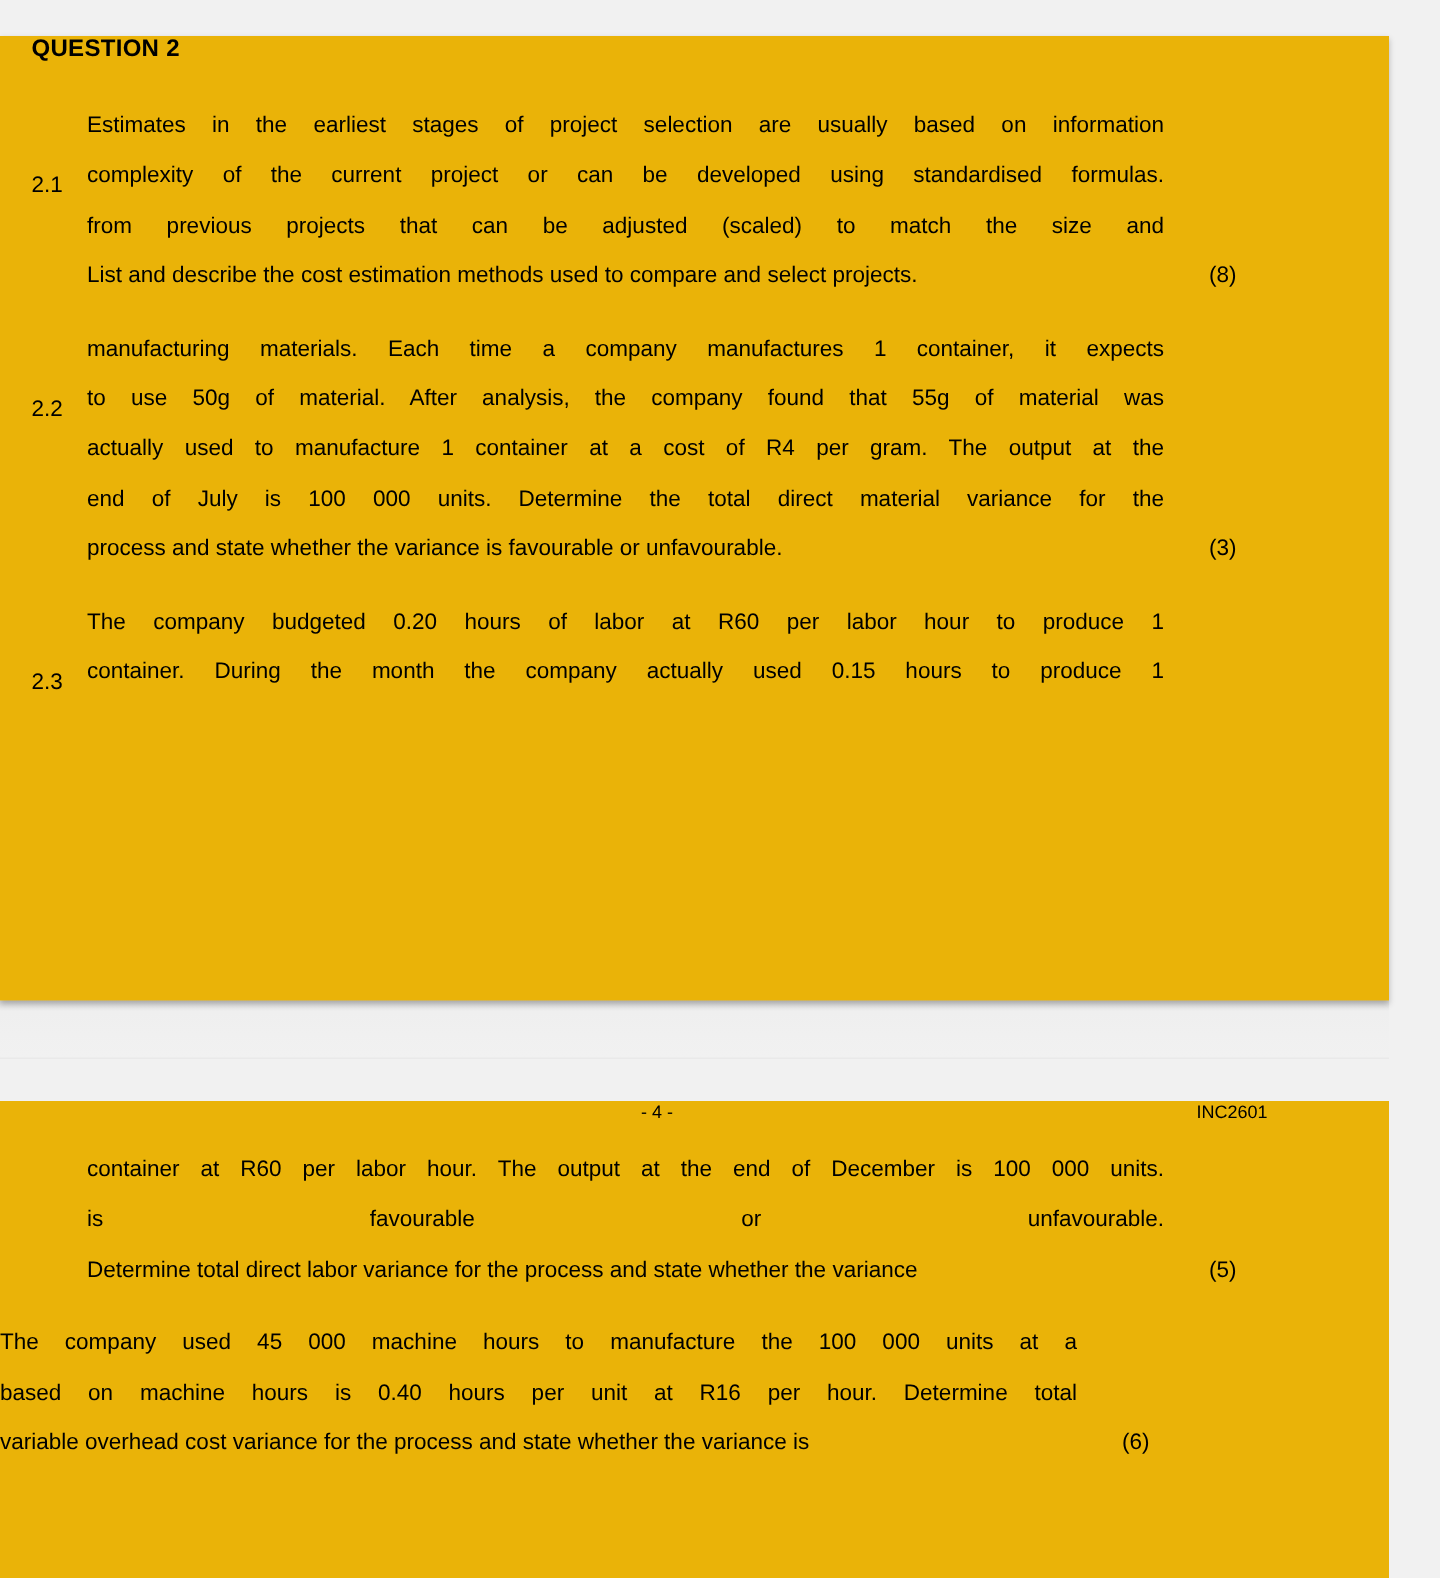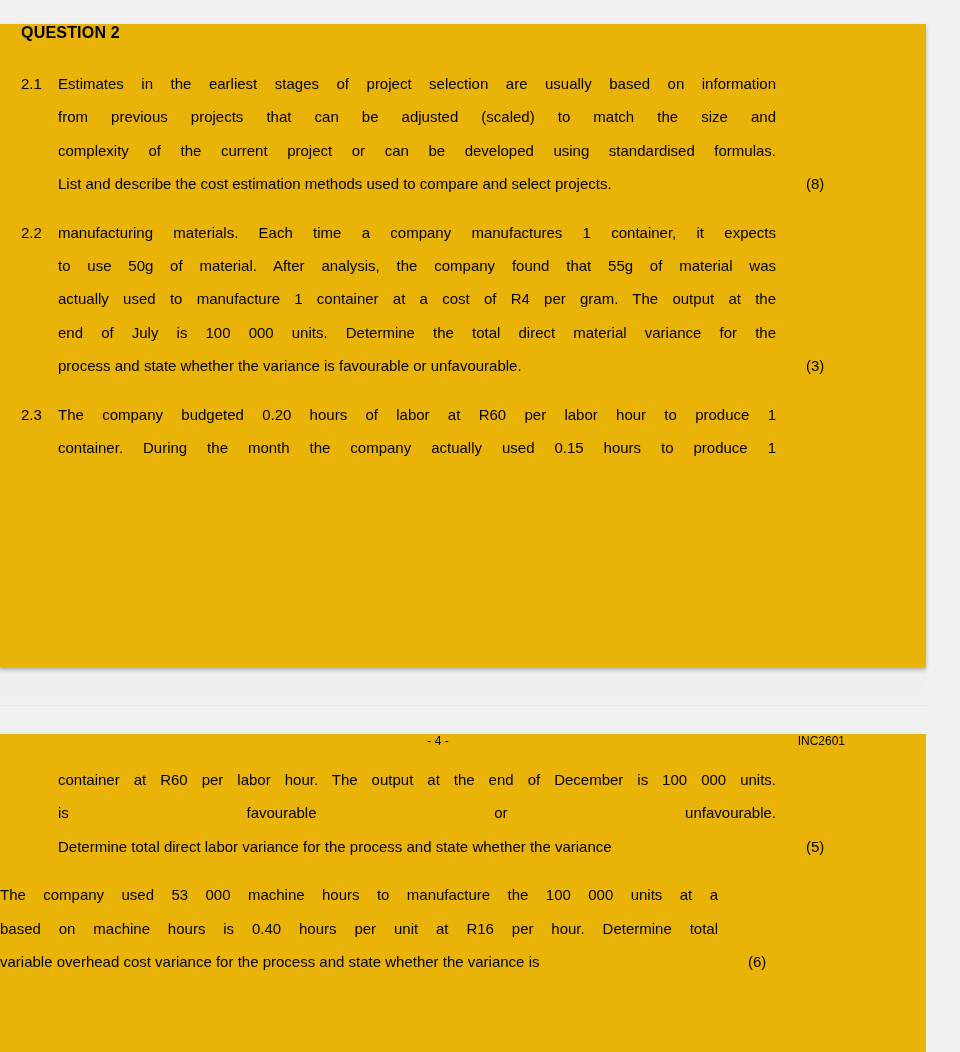--- a/index.html
+++ b/index.html
@@ -50,20 +50,21 @@
     line-height: 33.4px;
   }
   .section.first {
     margin-top: 25px;
   }
   .num-col {
     width: 58px;
     padding-left: 21px;
     box-sizing: border-box;
     flex: none;
+    margin-top: 40px;
   }
   .para {
     width: 718px;
     flex: none;
     position: relative;
   }
   .line {
     height: 33.4px;
     overflow: hidden;
     text-align: justify;
@@ -101,22 +102,22 @@
 
 <div class="viewer">
 
   <div class="page page-1">
     <div class="doc-title">QUESTION 2</div>
     <div id="page1-sections">
         <div class="section first">
           <span class="num-col">2.1</span>
           <div class="para">
             <div class="line">Estimates in the earliest stages of project selection are usually based on information</div>
+            <div class="line">complexity of the current project or can be developed using standardised formulas.</div>
             <div class="line">from previous projects that can be adjusted (scaled) to match the size and</div>
-            <div class="line">complexity of the current project or can be developed using standardised formulas.</div>
             <div class="line">List and describe the cost estimation methods used to compare and select projects.</div>
             <span class="mark">(8)</span>
           </div>
         </div>
         <div class="section">
           <span class="num-col">2.2</span>
           <div class="para">
             <div class="line">manufacturing materials. Each time a company manufactures 1 container, it expects</div>
             <div class="line">to use 50g of material. After analysis, the company found that 55g of material was</div>
             <div class="line">actually used to manufacture 1 container at a cost of R4 per gram. The output at the</div>
@@ -147,21 +148,21 @@
           <span class="num-col"></span>
           <div class="para">
             <div class="line">container at R60 per labor hour. The output at the end of December is 100 000 units.</div>
             <div class="line">is favourable or unfavourable.</div>
             <div class="line">Determine total direct labor variance for the process and state whether the variance</div>
             <span class="mark">(5)</span>
           </div>
         </div>
         <div class="section">
           <div class="para">
-            <div class="line">The company used 53 000 machine hours to manufacture the 100 000 units at a</div>
+            <div class="line">The company used 45 000 machine hours to manufacture the 100 000 units at a</div>
             <div class="line">based on machine hours is 0.40 hours per unit at R16 per hour. Determine total</div>
             <div class="line">variable overhead cost variance for the process and state whether the variance is</div>
             <span class="mark">(6)</span>
           </div>
         </div>
       </div>
   </div>
 
 </div>
 

